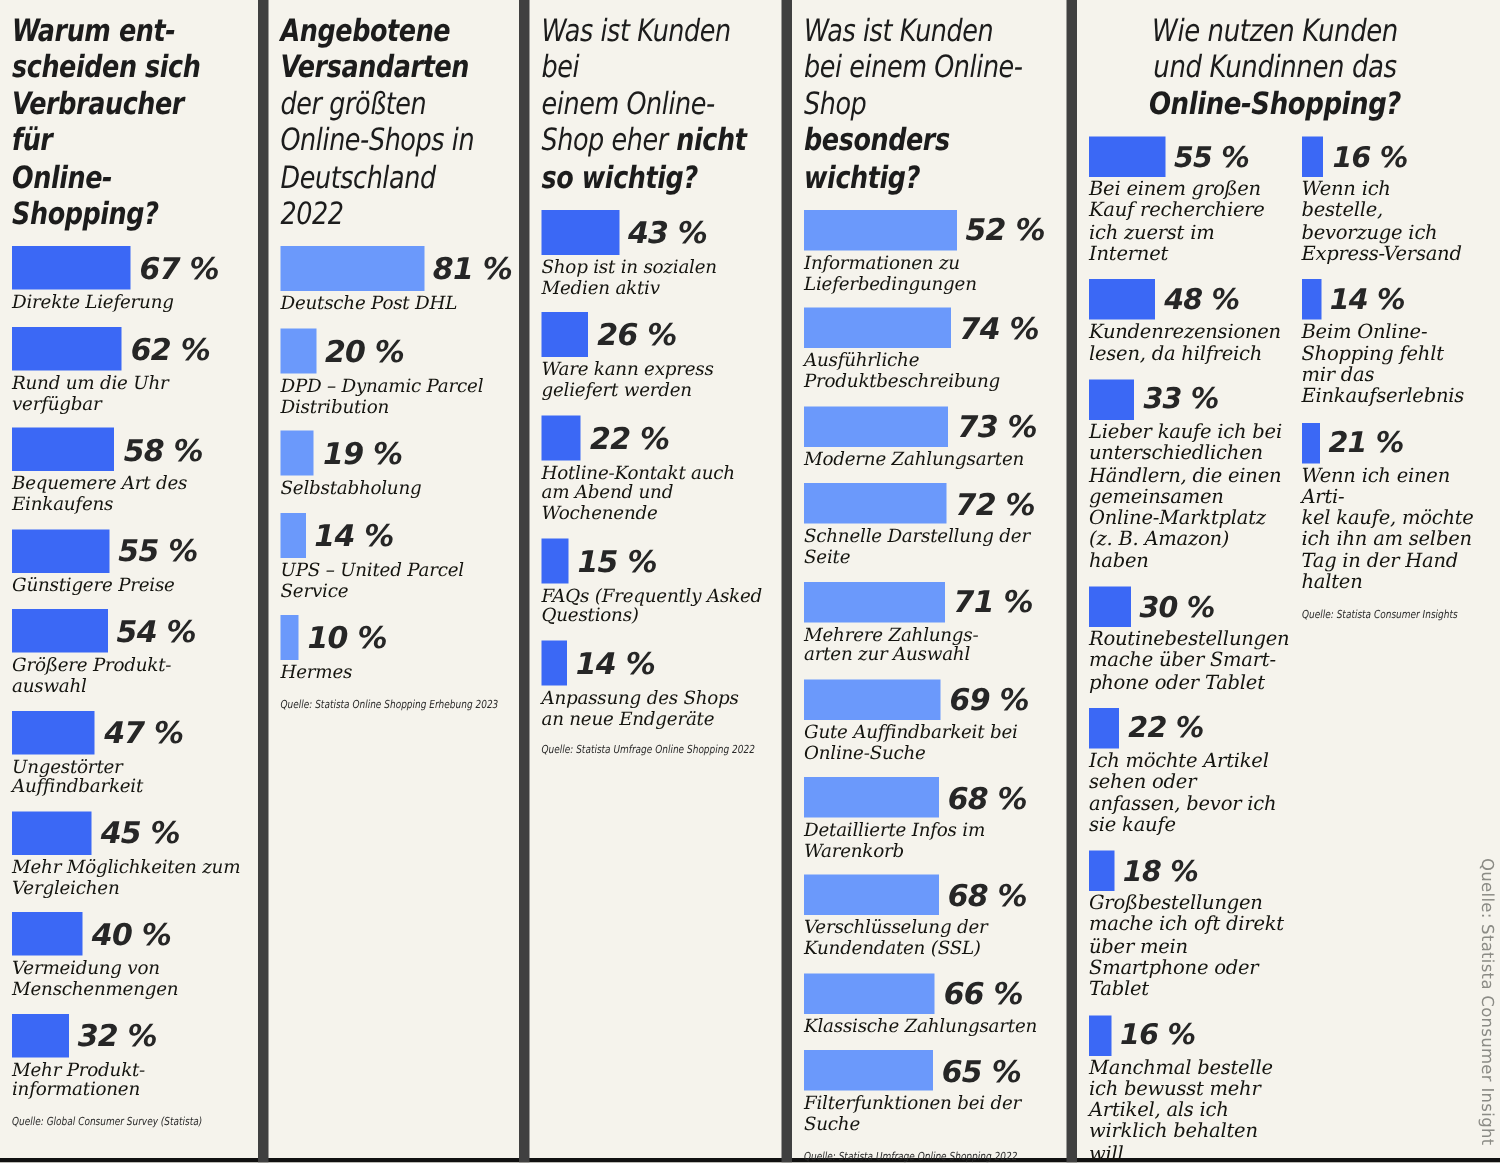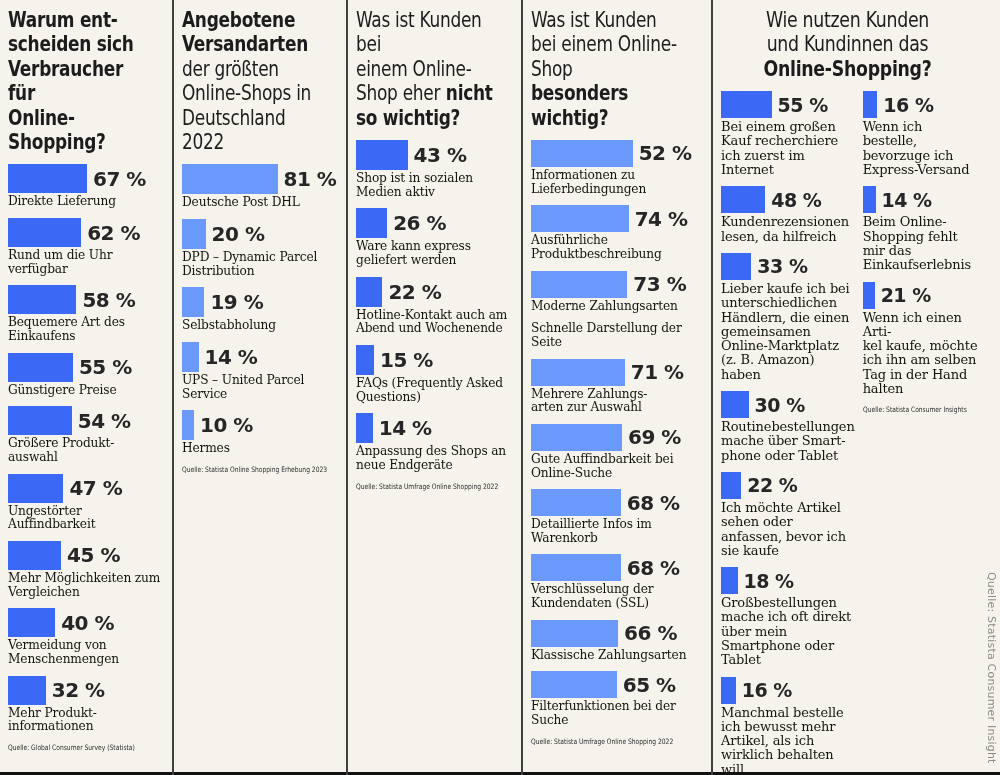--- a/index.html
+++ b/index.html
@@ -13,22 +13,23 @@
     position: relative;
     width: 1000px; height: 775px;
     background: #f5f3ec;
     display: flex;
     border-bottom: 3px solid #111;
   }
   .col {
     position: relative;
     padding: 8px 10px 0 8px;
     height: 775px;
-  }
-  .col + .col { border-left: 2px solid #404040; }
+    font-style: italic;
+  }
+  .col + .col { border-left: 7px solid #404040; }
   .c1 { width: 172px; }
   .c2 { width: 174px; }
   .c3 { width: 175px; }
   .c4 { width: 190px; }
   .c5 { width: 289px; padding-right: 26px; }
 
   .headline {
     font-family: "DejaVu Sans Condensed", "Liberation Sans Narrow", "Liberation Sans", sans-serif;
     font-weight: 700;
     font-stretch: condensed;
@@ -282,20 +283,24 @@
           <div class="lbl">Ausführliche Produktbeschreibung</div>
         </div>
         <div class="item">
           <div class="barrow">
             <div class="bar light" style="width: 96.36px; height: 27px;"></div>
             <div class="pct">73 %</div>
           </div>
           <div class="lbl">Moderne Zahlungsarten</div>
         </div>
         <div class="item">
+          <div class="barrow">
+            <div class="bar light" style="width: 95.04px; height: 27px;"></div>
+            <div class="pct">72 %</div>
+          </div>
           <div class="lbl">Schnelle Darstellung der Seite</div>
         </div>
         <div class="item">
           <div class="barrow">
             <div class="bar light" style="width: 93.72px; height: 27px;"></div>
             <div class="pct">71 %</div>
           </div>
           <div class="lbl">Mehrere Zahlungs-<br>arten zur Auswahl</div>
         </div>
         <div class="item">

